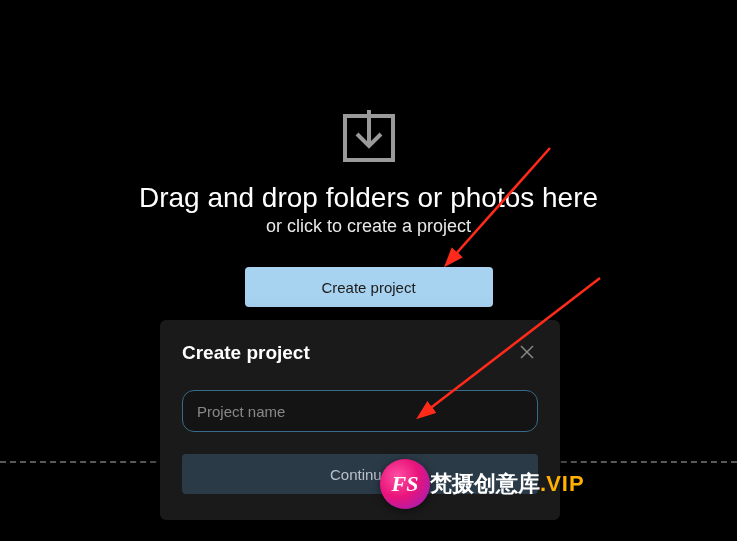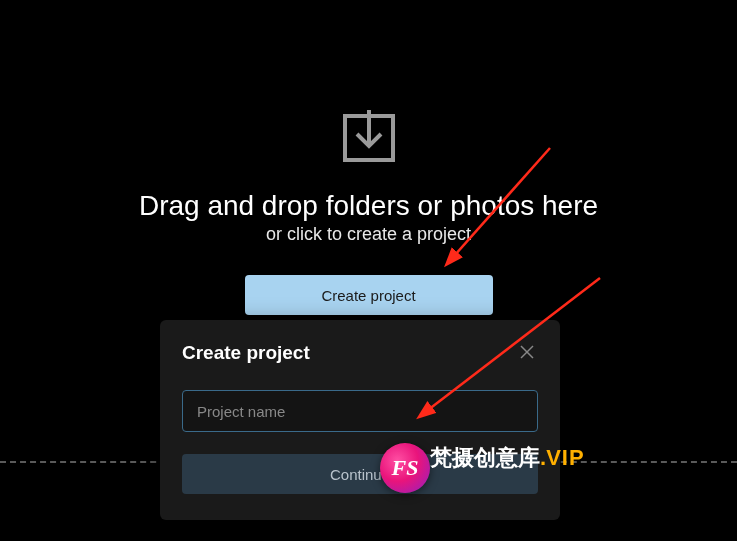--- a/index.html
+++ b/index.html
@@ -1,33 +1,33 @@
 <!DOCTYPE html>
 <html><head>
 <meta charset="utf-8">
 <style>
   * { box-sizing: border-box; margin: 0; padding: 0; }
   html, body { width: 737px; height: 541px; background: #000; font-family: "Segoe UI", Arial, sans-serif; overflow: hidden; position: relative; }
   .drop-area { position: absolute; top: 0; left: 0; width: 737px; height: 460px; display: flex; flex-direction: column; align-items: center; }
   .import-icon { margin-top: 110px; width: 60px; height: 56px; position: relative; }
   .import-icon svg { width: 60px; height: 56px; }
-  .headline { margin-top: 24px; color: #fff; font-size: 28px; font-weight: 400; }
+  .headline { margin-top: 16px; color: #fff; font-size: 28px; font-weight: 400; }
   .subline { margin-top: 2px; color: #e8e8e8; font-size: 18px; font-weight: 400; }
   .create-btn { margin-top: 30px; width: 248px; height: 40px; background: #a8d3f0; color: #1b1b1b; border: none; border-radius: 4px; font-size: 15px; font-weight: 500; cursor: pointer; }
   .dashed-line { position: absolute; top: 461px; left: 0; width: 737px; height: 0; border-top: 2px dashed #5a5a5a; }
   .modal { position: absolute; top: 320px; left: 160px; width: 400px; background: #1a1a1a; border-radius: 6px; padding: 22px 22px 26px 22px; box-shadow: 0 6px 24px rgba(0,0,0,0.6); }
   .modal-header { display: flex; justify-content: space-between; align-items: center; margin-bottom: 26px; }
   .modal-title { color: #fff; font-size: 19px; font-weight: 600; }
   .close-btn { width: 22px; height: 22px; display: flex; align-items: center; justify-content: center; cursor: pointer; color: #888; background: none; border: none; }
   .close-btn svg { width: 14px; height: 14px; }
-  .name-input { width: 100%; height: 42px; background: #141414; border: 1px solid #3a6a8a; border-radius: 4px; color: #f97316; font-size: 15px; padding: 0 14px; outline: none; }
+  .name-input { width: 100%; height: 42px; background: #141414; border: 1px solid #3a6a8a; border-radius: 12px; color: #f97316; font-size: 15px; padding: 0 14px; outline: none; }
   .name-input::placeholder { color: #888; }
   .continue-btn { margin-top: 22px; width: 100%; height: 40px; background: #2a3a47; color: #b8c2cb; border: none; border-radius: 4px; font-size: 15px; cursor: pointer; }
   .arrow { position: absolute; pointer-events: none; }
-  .watermark { position: absolute; bottom: 48px; left: 380px; display: flex; }
+  .watermark { position: absolute; bottom: 32px; left: 380px; display: flex; align-items: center; }
   .wm-badge { width: 50px; height: 50px; border-radius: 50%; background: radial-gradient(circle at 35% 35%, #ff4fa3 0%, #e9147b 45%, #9020c4 100%); display: flex; align-items: center; justify-content: center; color: #fff; font-style: italic; font-weight: bold; font-size: 22px; font-family: Georgia, serif; box-shadow: 0 2px 8px rgba(0,0,0,0.5); }
   .wm-text { font-size: 22px; font-weight: 700; }
   .wm-cn { color: #fff; }
   .wm-dot { color: #ffb000; }
   .wm-vip { color: #ffb000; letter-spacing: 1px; }
 </style>
 </head>
 <body>
 
 <div class="drop-area">

